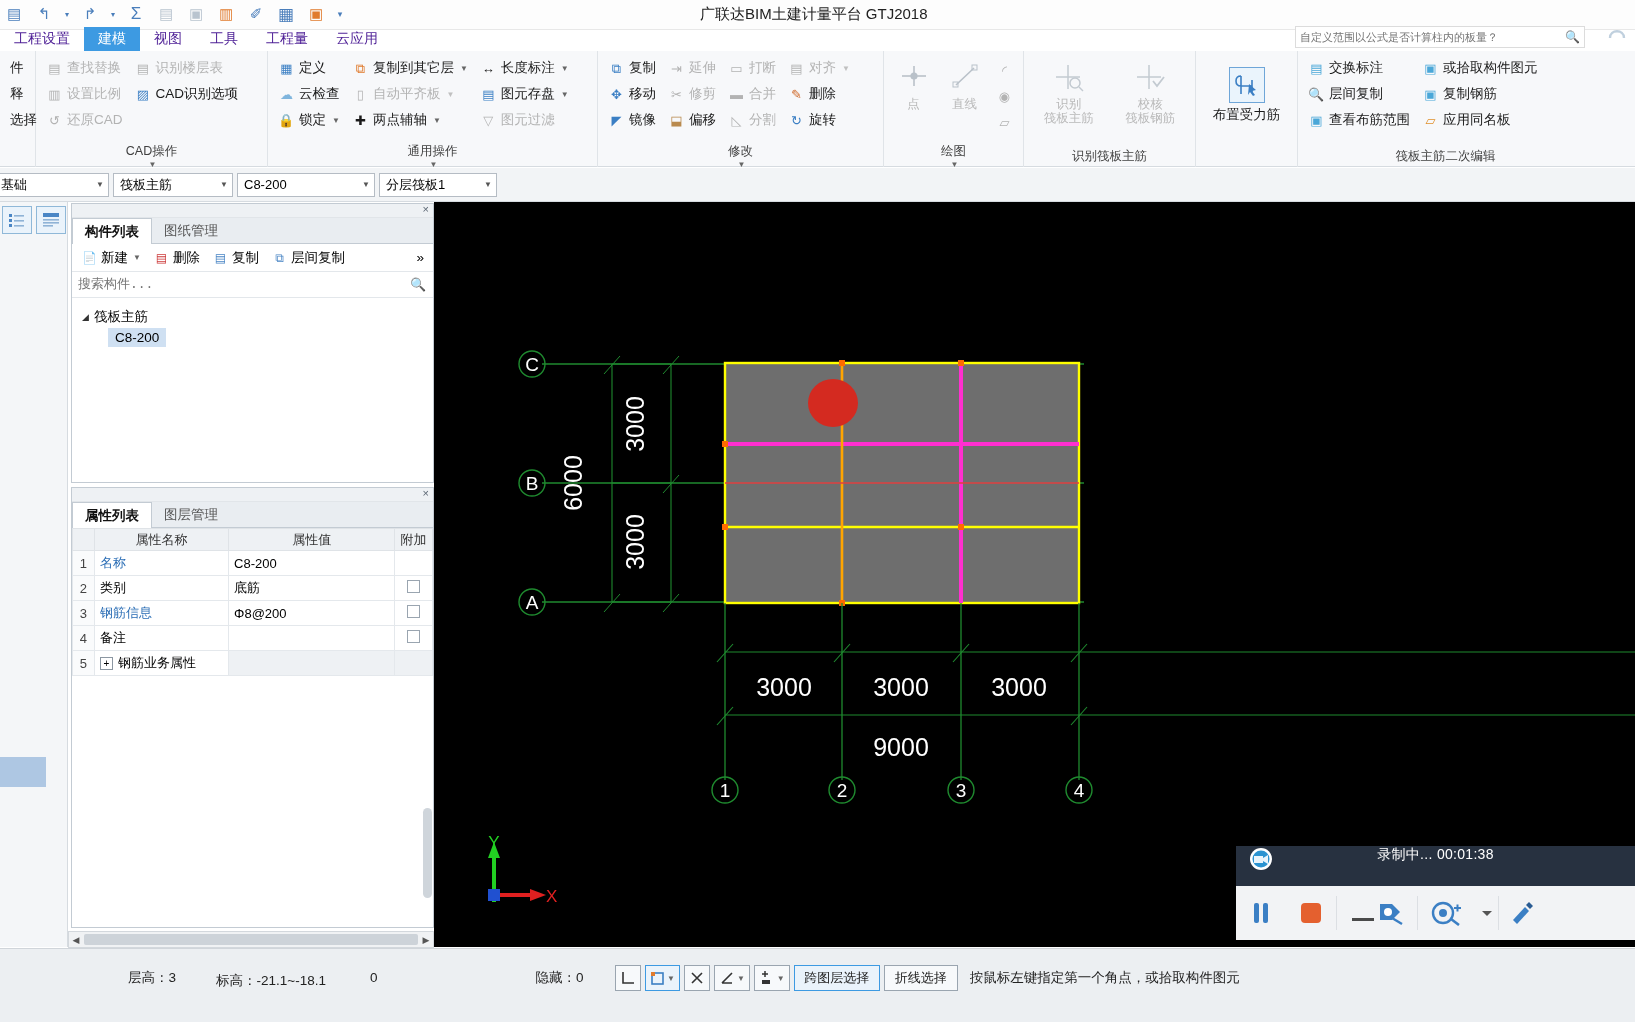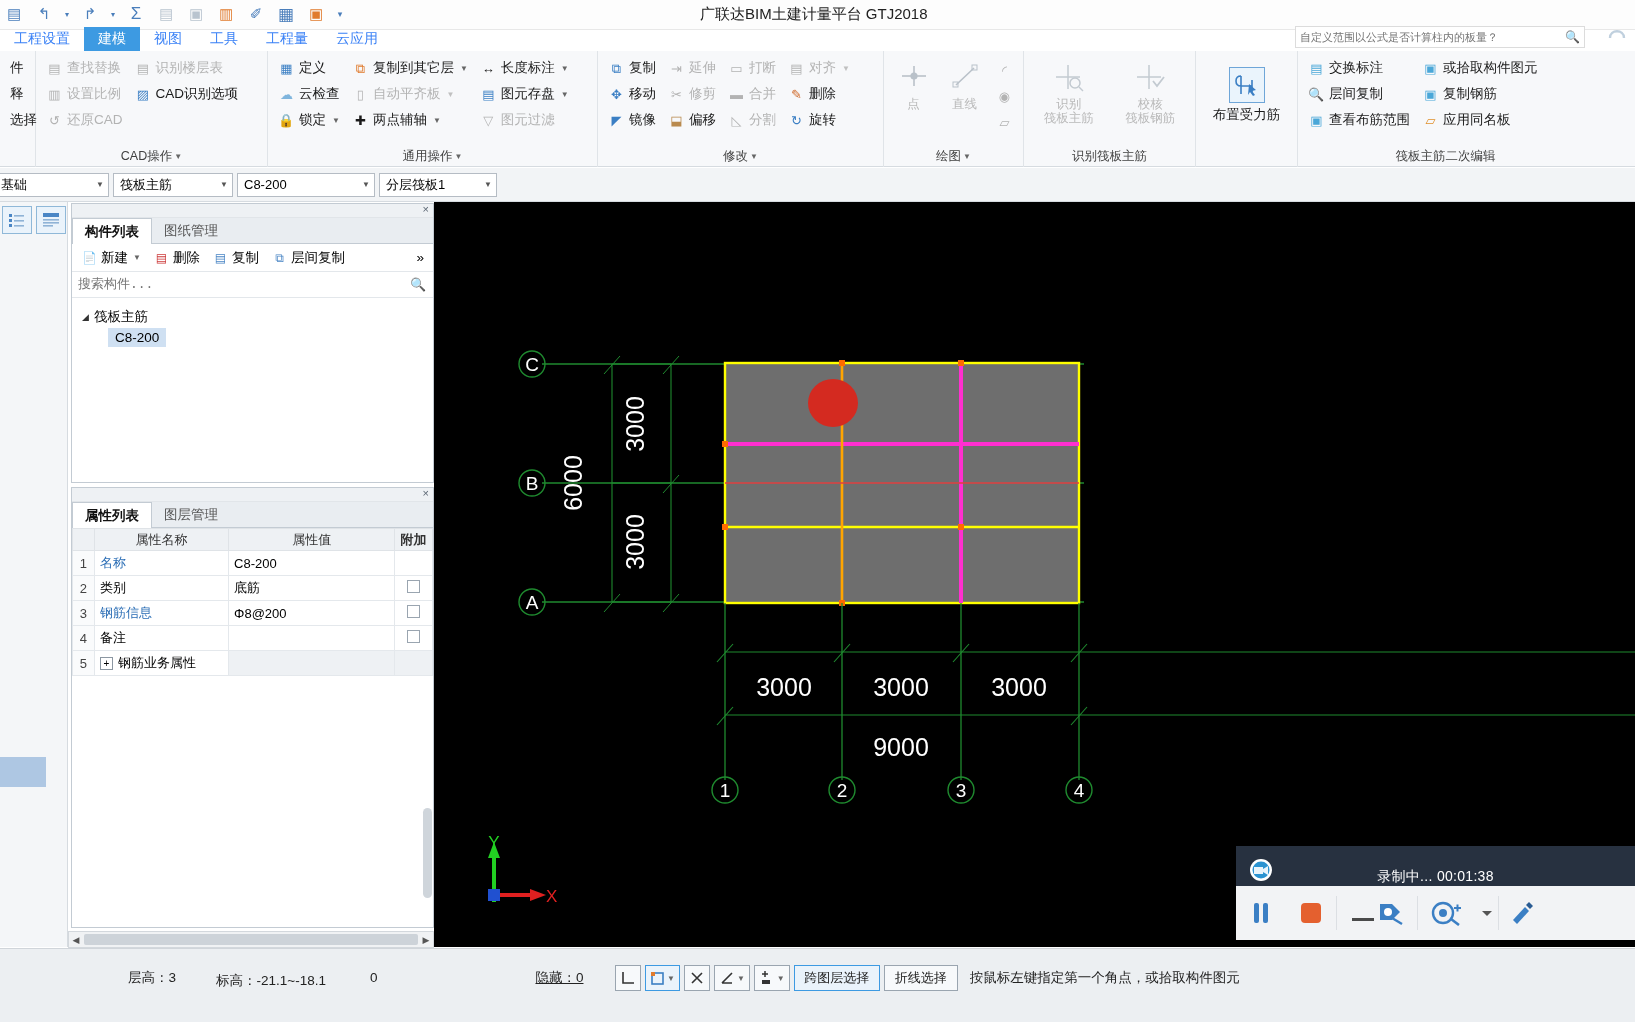--- a/index.html
+++ b/index.html
@@ -21,32 +21,32 @@
   .tb-search{ position:absolute; right:50px; top:26px; width:290px; height:22px;
     border:1px solid #dcdcdc; background:#fff; display:flex; align-items:center;
     padding:0 4px; }
   .tb-search input{ border:0; outline:0; width:100%; font-size:11px; color:#e4e4e4;
     font-family:"Liberation Sans", sans-serif; background:transparent;}
   .tb-search .sicon{ color:#e0e0e0; font-size:12px; }
   .help-icon{ position:absolute; right:8px; top:22px; font-size:19px; color:#c9d6e2; }
 
   
   .menubar{ position:absolute; left:0; top:27px; height:24px; display:flex; align-items:stretch; }
-  .mtab{ padding:2px 14px 2px 14px; font-size:14px; color:#3b82f6; display:flex; align-items:center;
+  .mtab{ padding:2px 14px 2px 14px; font-size:14px; color:#4c1d95; display:flex; align-items:center;
      cursor:default; }
   .mtab.active{ background:#3d9ae2; color:#fff; }
 
   
   .ribbon{ position:absolute; left:0; top:51px; width:1635px; height:116px;
      background:#f7f8fa; border-bottom:1px solid #d6dbe0; display:flex; }
   .rgroup{ position:relative; height:116px; border-right:1px solid #e0e4e8;
      display:flex; flex-direction:column; }
   .rgroup-body{ flex:1; display:flex; padding:4px 4px 0 4px; }
   .rgroup-title{ height:22px; font-size:12.5px; color:#404040; display:flex;
-     align-items:center; justify-content:center; gap:0;}
+     align-items:center; justify-content:center; gap:0;flex-direction:column;}
   .rcol{ display:flex; flex-direction:column; justify-content:flex-start; }
   .ritem{ display:flex; align-items:center; gap:4px; height:26px; padding:0 6px;
      font-size:13.5px; color:#1a1a1a; white-space:nowrap; }
   .ritem.dis{ color:#b3b3b3; }
   .ic{ width:17px; height:17px; display:inline-flex; align-items:center; justify-content:center;
      font-size:13px; line-height:1; flex:0 0 17px;}
   .caret{ font-size:8px; color:#666; margin-left:2px;}
   .ritem.dis .caret{ color:#c0c0c0;}
   
   .rbig{ width:62px; display:flex; flex-direction:column; align-items:center;
@@ -129,21 +129,21 @@
   .sbline{ position:absolute; top:16px; display:flex; align-items:center; font-size:13.5px;
      color:#222;}
   .sbbtn{ border:1px solid #9aa5b0; background:#f7f9fb; height:26px; min-width:26px;
      display:flex; align-items:center; justify-content:center; padding:0 4px; font-size:13px;}
   .sbbtn.act{ border-color:#3d9ae2; background:#eaf3fb;}
   .sbtext{ padding:0 8px; }
 
   
   .rec{ position:absolute; left:1236px; top:846px; width:399px; height:94px;
      background:#f2f3f5; box-shadow:0 0 5px rgba(0,0,0,.35);}
-  .rec-head{ height:40px; background:#273140; display:flex; align-items:flex-end;
+  .rec-head{ height:40px; background:#273140; display:flex; align-items:flex-start;
      padding:0 12px; color:#fff; font-size:14px;}
   .rec-title{ flex:1; text-align:center; padding-right:26px; letter-spacing:.3px;}
   .rec-body{ height:54px; display:flex; align-items:center; background:#f2f3f5;}
   .rb{ width:50px; display:flex; align-items:center; justify-content:center;}
   .rdiv{ width:1px; height:34px; background:#dcdfe3;}
 </style>
 </head>
 <body>
 
 <div class="titlebar">
@@ -564,21 +564,21 @@
   <div class="tabs">
     <div class="ptab active">属性列表</div>
     <div class="ptab">图层管理</div>
   </div>
   <table class="ptable">
     <thead>
         <tr>
       <th style="width:22px;"></th>
       <th style="width:136px;">属性名称</th>
       <th style="width:168px;margin-left:24px;">属性值</th>
-      <th style="width:38px;font-weight:bold;">附加</th>
+      <th style="width:38px;">附加</th>
     </tr>
       </thead>
     <tbody>
       <tr>
         <td class="idx">1</td>
         <td class="nm"><span class="lnk">名称</span></td>
         <td class="vl">C8-200</td>
         <td class="at"></td>
       </tr>
       <tr>
@@ -787,21 +787,21 @@
         </svg>
     </div>
   </div>
 </div>
 
 <div class="statusbar">
   <div class="sbline" style="left:120px;">
     <span class="sbtext">层高：3</span>
     <span class="sbtext" style="padding-left:32px;margin-top:7px;">标高：-21.1~-18.1</span>
     <span class="sbtext" style="padding-left:36px;">0</span>
-    <span class="sbtext" style="padding-left:150px;text-decoration:underline;">隐藏：0</span>
+    <span class="sbtext" style="padding-left:150px;">隐藏：0</span>
   </div>
   <div class="sbline" style="left:615px; gap:4px;">
     <div class="sbbtn">
       <svg width="16" height="16" viewBox="0 0 16 16">
           <path d="M3 2 v11 h11" stroke="#333" stroke-width="1.6" fill="none"></path>
         </svg>
       </div>
     <div class="sbbtn act">
       <svg width="15" height="15" viewBox="0 0 15 15">
           <rect x="2" y="2" width="11" height="11" fill="none" stroke="#3b7fc4" stroke-width="1.6"></rect>

